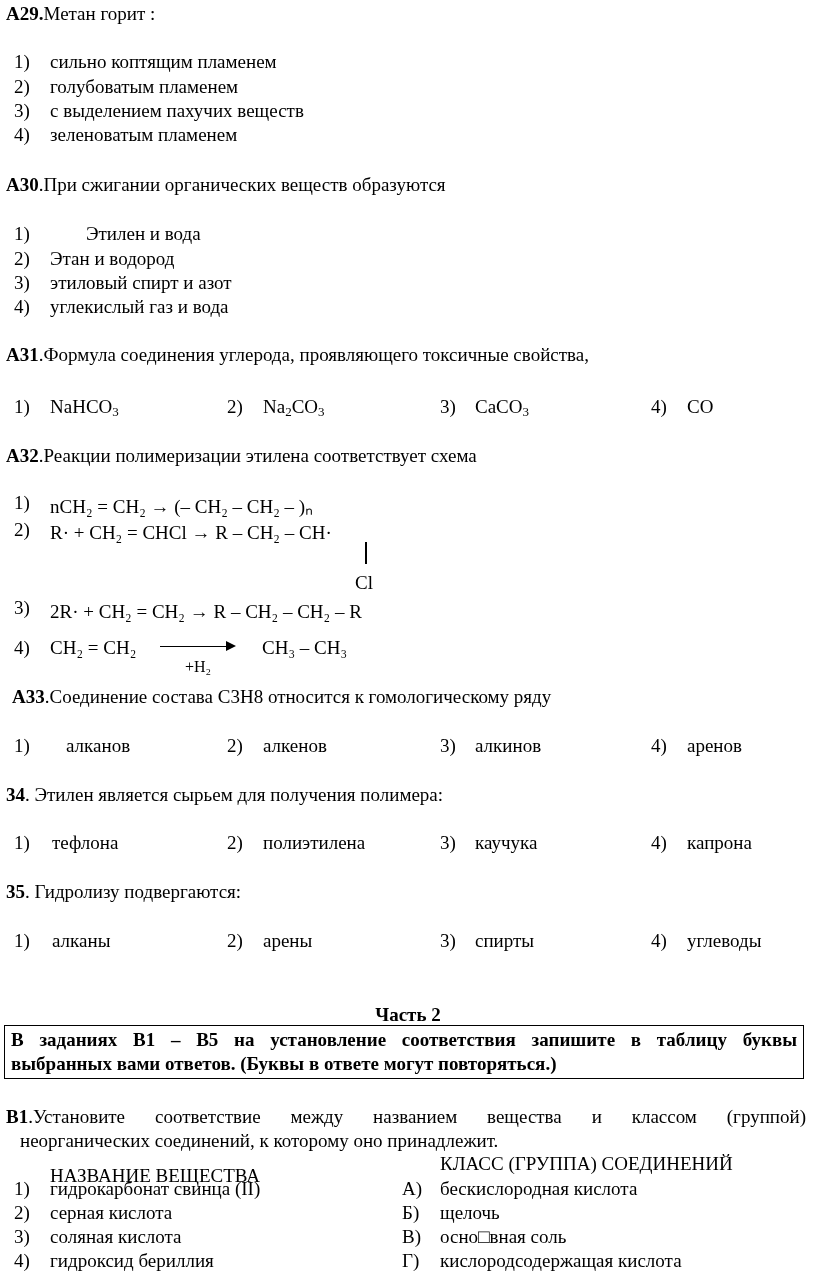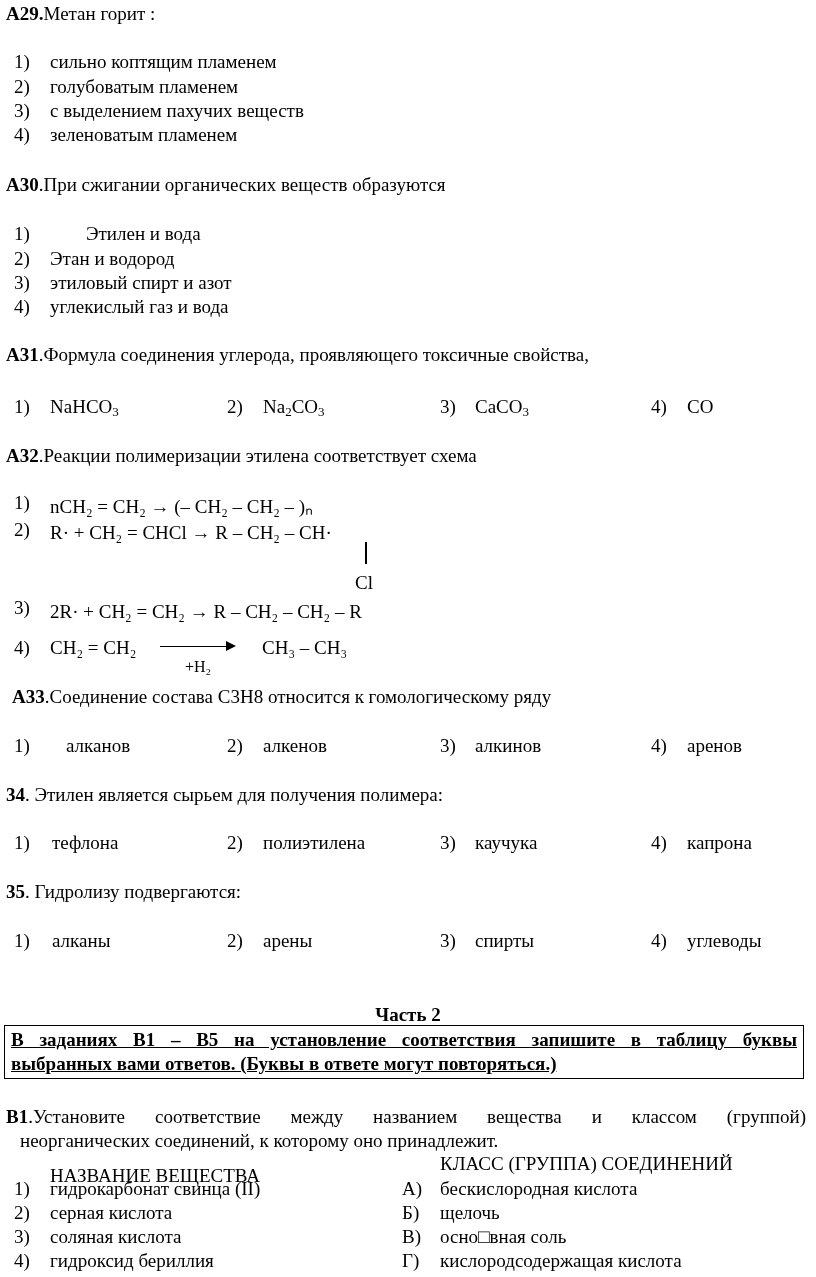--- a/index.html
+++ b/index.html
@@ -7,21 +7,21 @@
     width: 816px; height: 1277px; position: relative; overflow: hidden;
     font-family: "Liberation Serif", serif; font-size: 19px; color: #000;
   }
   .abs { position: absolute; white-space: nowrap; line-height: 22px; }
   b { font-weight: bold; }
   sub { font-size: 13px; vertical-align: -3px; line-height: 0; }
   .boxed {
     position: absolute; left: 4px; top: 1025px; width: 800px; height: 54px;
     border: 1.5px solid #000; box-sizing: border-box;
     font-weight: bold; font-size: 19px; line-height: 24px; padding: 2px 6px 0 6px;
-    text-align: justify; text-align-last: left; text-decoration: underline;
+    text-align: justify; text-align-last: left;
   }
   .vline { position: absolute; left: 365px; top: 542px; width: 1.5px; height: 22px; background: #000; }
   .arrow-line { position: absolute; left: 160px; top: 646px; width: 70px; height: 1.3px; background: #000; }
   .arrow-head { position: absolute; left: 226px; top: 641px; width: 0; height: 0;
     border-top: 5px solid transparent; border-bottom: 5px solid transparent; border-left: 10px solid #000; }
   .just { text-align: justify; text-align-last: justify; width: 800px; white-space: normal; }
 </style>
 </head>
 <body>
 

